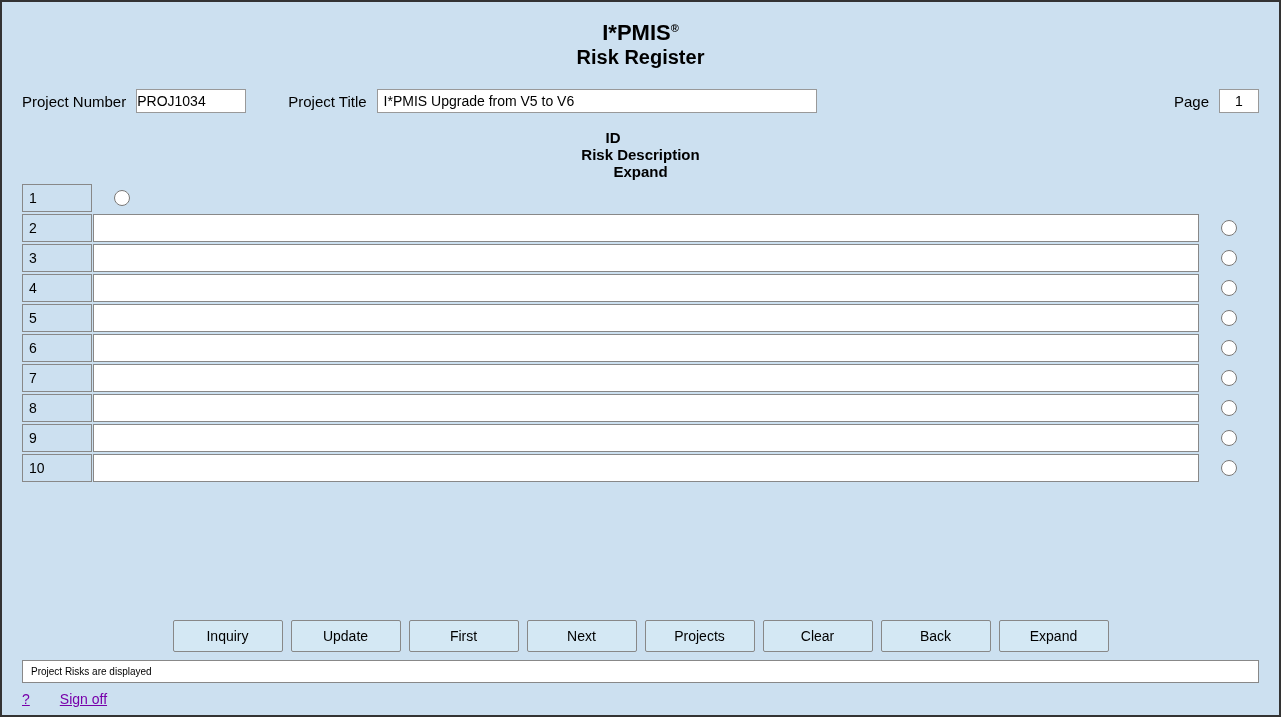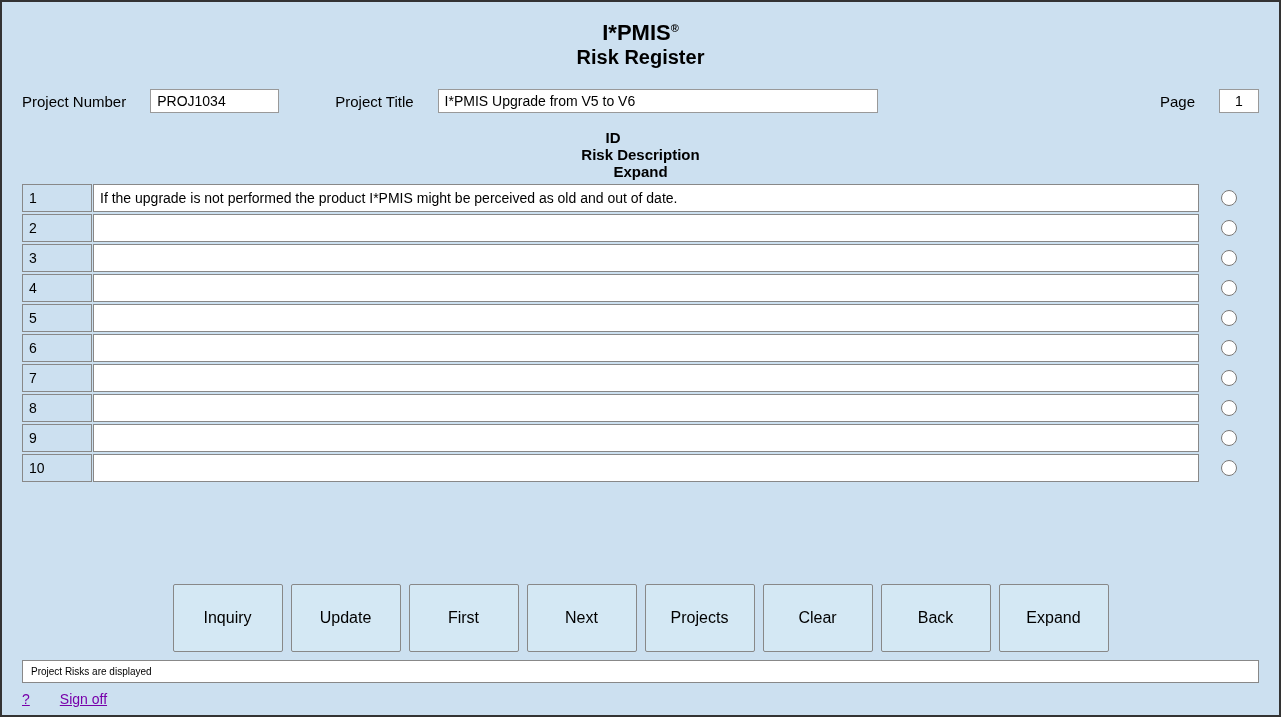--- a/index.html
+++ b/index.html
@@ -30,32 +30,32 @@
       font-weight: bold;
     }
     .header-subtitle {
       font-size: 20px;
       font-weight: bold;
     }
     .project-info-row {
       display: flex;
       align-items: center;
       padding: 10px 20px 10px 20px;
-      gap: 24px;
+      gap: 10px;
     }
     .label-text {
       font-size: 15px;
       white-space: nowrap;
     }
     .project-number-input {
       border: 1px solid #999;
       background: white;
-      padding: 3px 6px;
-      font-size: 14px;
-      width: 129px;
+      padding: 3px 0;
+      font-size: 14px;
+      width: 110px;
     }
     .project-title-input {
       border: 1px solid #999;
       background: white;
       padding: 3px 6px;
       font-size: 14px;
       flex: 1;
       max-width: 440px;
     }
     .page-label {
@@ -141,22 +141,22 @@
     }
     .buttons-row {
       display: flex;
       gap: 8px;
       padding: 12px 20px 8px 20px;
       justify-content: center;
     }
     .btn {
       border: 1px solid #888;
       background: #d4e8f4;
-      padding: 24px 0;
-      font-size: 16px;
+      padding: 7px 0;
+      font-size: 14px;
       cursor: pointer;
       width: 110px;
       text-align: center;
       border-radius: 2px;
     }
     .status-bar {
       margin: 0 20px 4px 20px;
       border: 1px solid #888;
       background: white;
       padding: 5px 8px;
@@ -199,21 +199,20 @@
 
   <div class="table-section">
     <div class="table-header-row">
       <div class="col-id-header">ID</div>
       <div class="col-desc-header">Risk Description</div>
       <div class="col-expand-header">Expand</div>
     </div>
     <div class="table-body" id="table-body">
     <div class="table-row">
           <div class="cell-id">1</div>
-          <input type="text" class="cell-desc" value="If the upgrade is not performed the product I*PMIS might be perceived as old and out of date." style="flex: 1 1 0%; border: 1px solid rgb(136, 136, 136); background: white; padding: 3px 6px; font-size: 14px; height: 28px; margin-left: 1px;">
           <div class="cell-expand">
             <input type="radio" name="expand-radio" class="expand-radio" style="width: 16px; height: 16px; cursor: pointer;">
           </div>
         </div>
         <div class="table-row">
           <div class="cell-id">2</div>
           <input type="text" class="cell-desc" style="flex: 1 1 0%; border: 1px solid rgb(136, 136, 136); background: white; padding: 3px 6px; font-size: 14px; height: 28px; margin-left: 1px;">
           <div class="cell-expand">
             <input type="radio" name="expand-radio" class="expand-radio" style="width: 16px; height: 16px; cursor: pointer;">
           </div>

